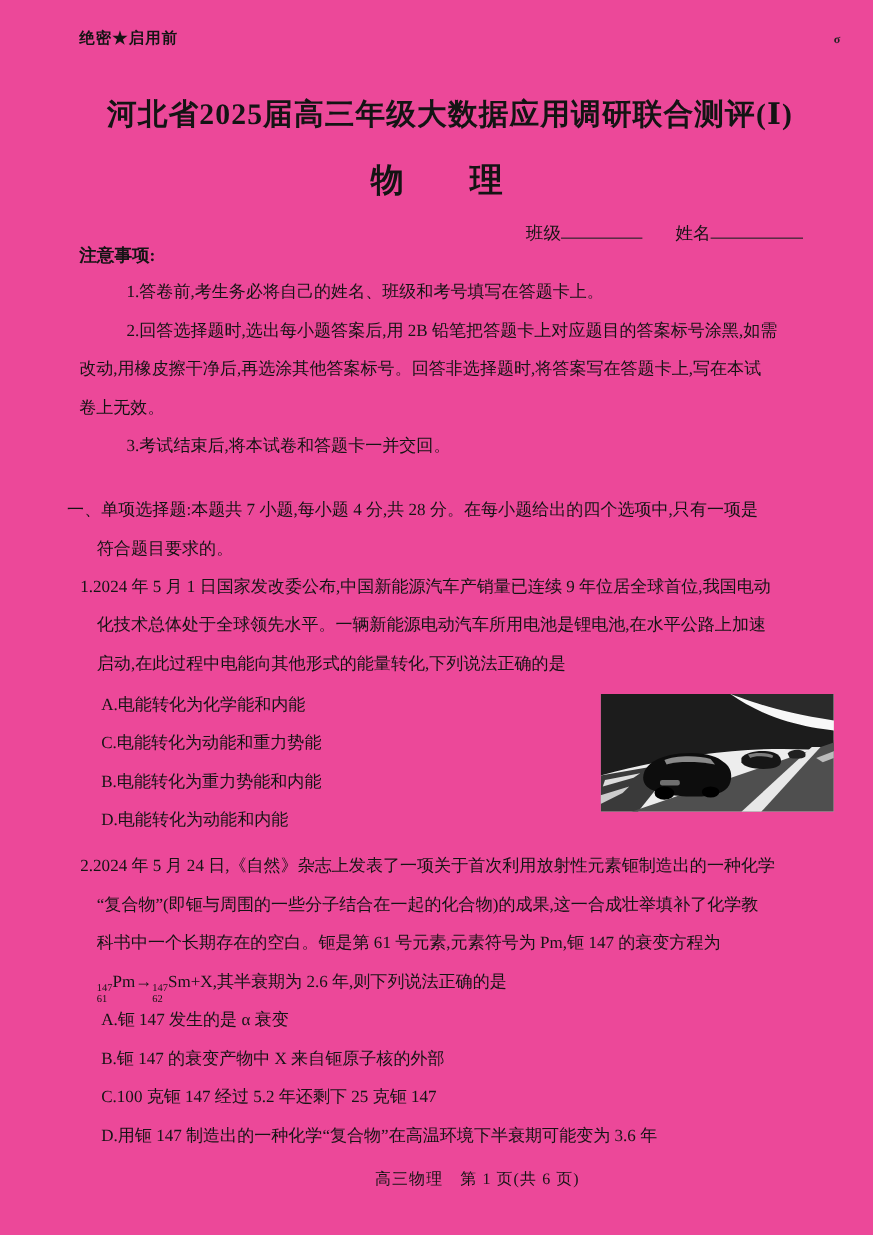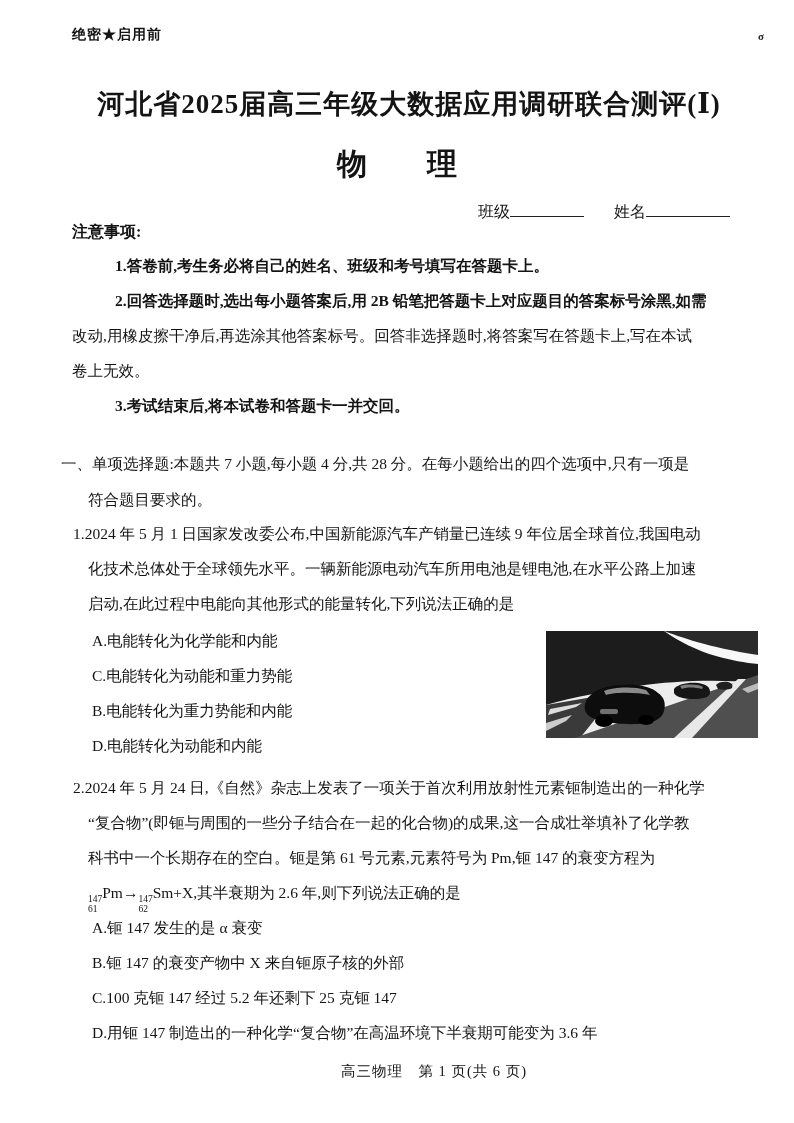--- a/index.html
+++ b/index.html
@@ -1,21 +1,21 @@
 <!DOCTYPE html>
 <html><head>
 <meta charset="utf-8">
 <style>
   html,body{margin:0;padding:0;}
   body{background:#9a9a9a;}
   .page{
     position:relative;
     width:794px;height:1123px;
     margin:0 auto;
-    background:#ffffff;
+    background:#ec4899;
     font-family:"Liberation Serif","DejaVu Serif",serif;
     color:#141414;
     overflow:hidden;
   }
   .secret{position:absolute;top:26px;left:72px;font-size:14px;font-weight:bold;letter-spacing:1px;}
   .corner-mark{position:absolute;top:30px;left:758px;font-size:11px;font-weight:bold;color:#222;}
   .title{position:absolute;top:86px;left:12px;width:100%;text-align:center;
          font-size:27px;font-weight:bold;letter-spacing:1px;}
   .subject{position:absolute;top:144px;left:0;width:100%;text-align:center;
          font-size:30px;font-weight:bold;}
@@ -24,21 +24,21 @@
   .blank.class{width:74px;margin-right:30px;}
   .blank.name{width:84px;}
   .notice-heading{position:absolute;top:222px;left:72px;font-size:16px;font-weight:bold;}
   .notice{position:absolute;top:248px;left:72px;width:658px;font-size:15.5px;line-height:35px;}
   .section{position:absolute;top:446px;left:61px;width:662px;font-size:15.5px;font-weight:normal;line-height:36px;}
   .q1{position:absolute;top:516px;left:73px;width:662px;font-size:15.5px;line-height:35px;}
   .q1-options{position:absolute;top:623px;left:92px;width:420px;font-size:15.5px;line-height:35px;}
   .q2{position:absolute;top:770px;left:73px;width:662px;font-size:15.5px;line-height:35px;}
   .q2-options{position:absolute;top:910px;left:92px;width:640px;font-size:15.5px;line-height:35px;}
   .footer{position:absolute;top:1062px;left:0;width:100%;text-align:center;font-size:14.5px;letter-spacing:1px;margin-left:37px;}
-  .ind-num{padding-left:43px;font-weight:bold;}
+  .ind-num{padding-left:43px;}
   .ind-wrap{padding-left:15px;font-family:Liberation Serif, serif;}
   .ind-sec{padding-left:27px;}
   .car-photo{position:absolute;left:546px;top:631px;width:212px;height:107px;}
   .nuc{display:inline-flex;flex-direction:column;align-items:flex-start;
        line-height:1.05;font-size:9.5px;vertical-align:-4px;letter-spacing:0;}
   .formula-line{white-space:nowrap;}
 </style>
 </head>
 <body>
 

